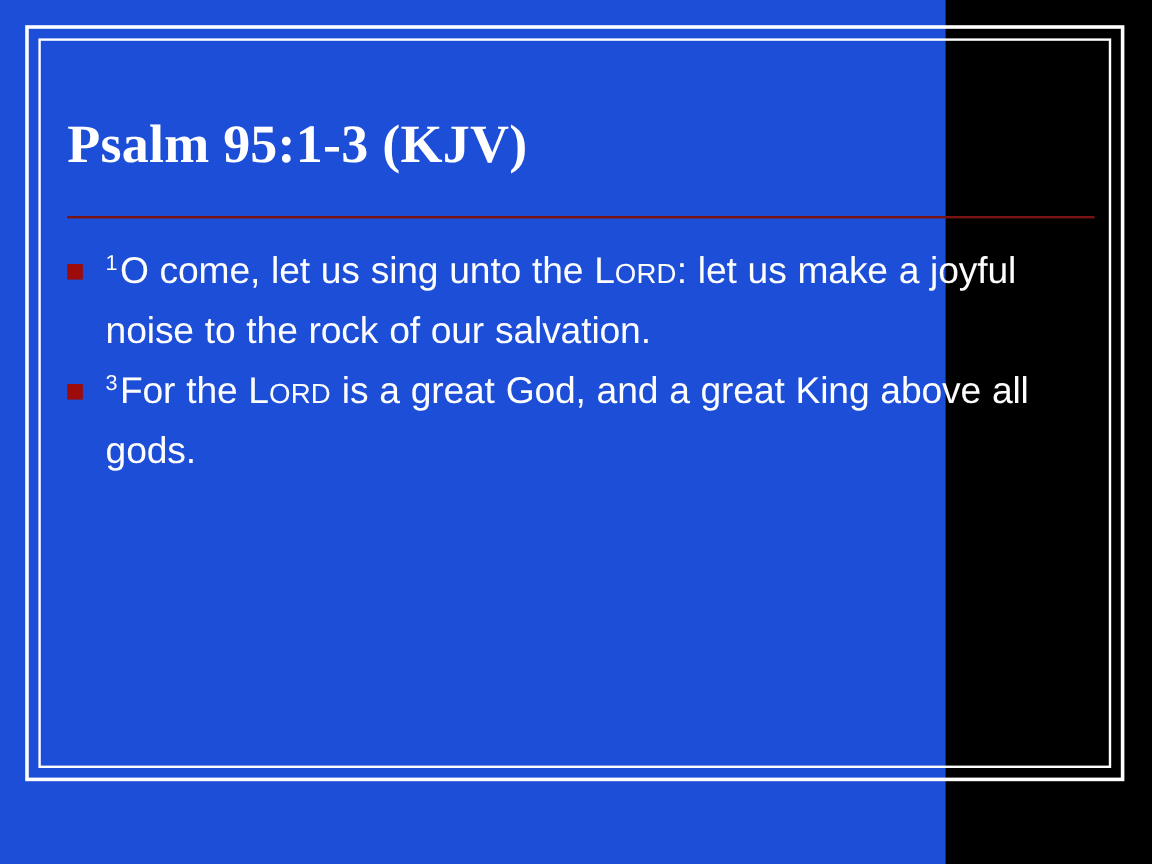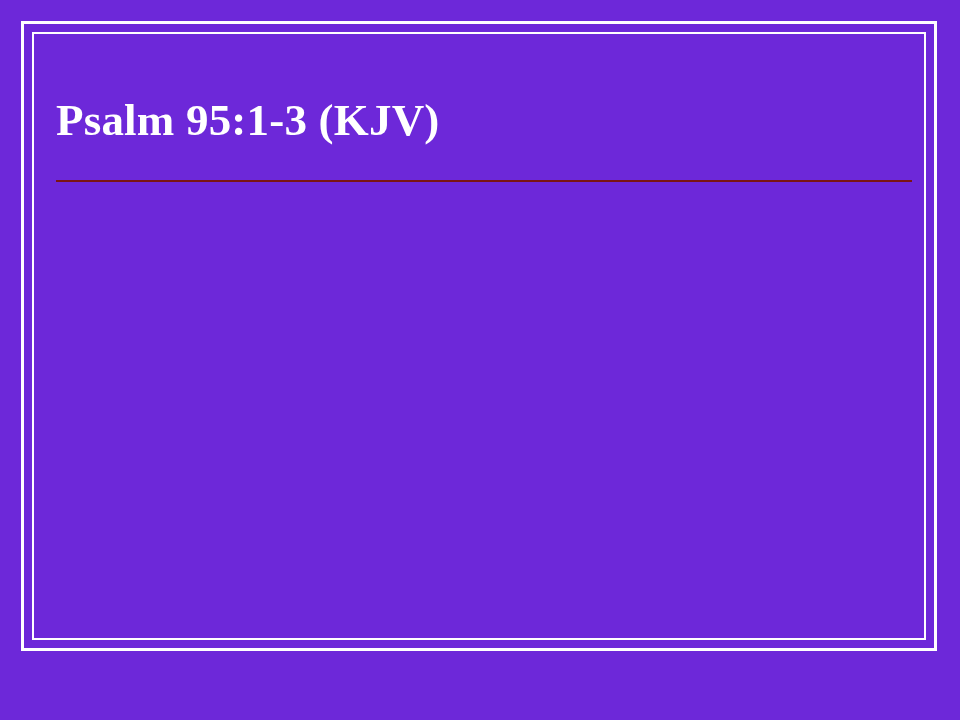--- a/index.html
+++ b/index.html
@@ -14,23 +14,23 @@
     overflow: hidden;
     font-family: "Liberation Sans", sans-serif;
     -webkit-font-smoothing: antialiased;
   }
 
   
   .slide {
     position: absolute;
     left: 0;
     top: 0;
-    width: 960px;
+    width: 788px;
     height: 720px;
-    background: #6d28d9;
+    background: #1d4ed8;
   }
 
   
   .frame-outer {
     position: absolute;
     left: 21px;
     top: 21px;
     width: 916px;           
     height: 630px;          
     border: 3px solid #ffffff;
@@ -127,17 +127,25 @@
   <div class="frame-outer"></div>
   <div class="frame-inner"></div>
 
   <div class="title-block">
     <h1 class="slide-title">Psalm 95:1-3 (KJV)</h1>
   </div>
   <div class="title-rule"></div>
 
   <div class="body-block">
 
+    <div class="bullet-row">
+      <span class="bullet-marker"></span>
+      <p class="bullet-text"><span class="verse-num">1</span><span>O come, let us sing unto the </span><span class="smallcaps-l">L</span><span class="smallcaps-rest">ORD</span><span>: let us make a joyful noise to the rock of our salvation.</span></p>
+    </div>
 
 
+    <div class="bullet-row">
+      <span class="bullet-marker"></span>
+      <p class="bullet-text"><span class="verse-num">3</span><span>For the </span><span class="smallcaps-l">L</span><span class="smallcaps-rest">ORD</span><span> is a great God, and a great King above all gods.</span></p>
+    </div>
 
   </div>
 </div>
 
 </body></html>

